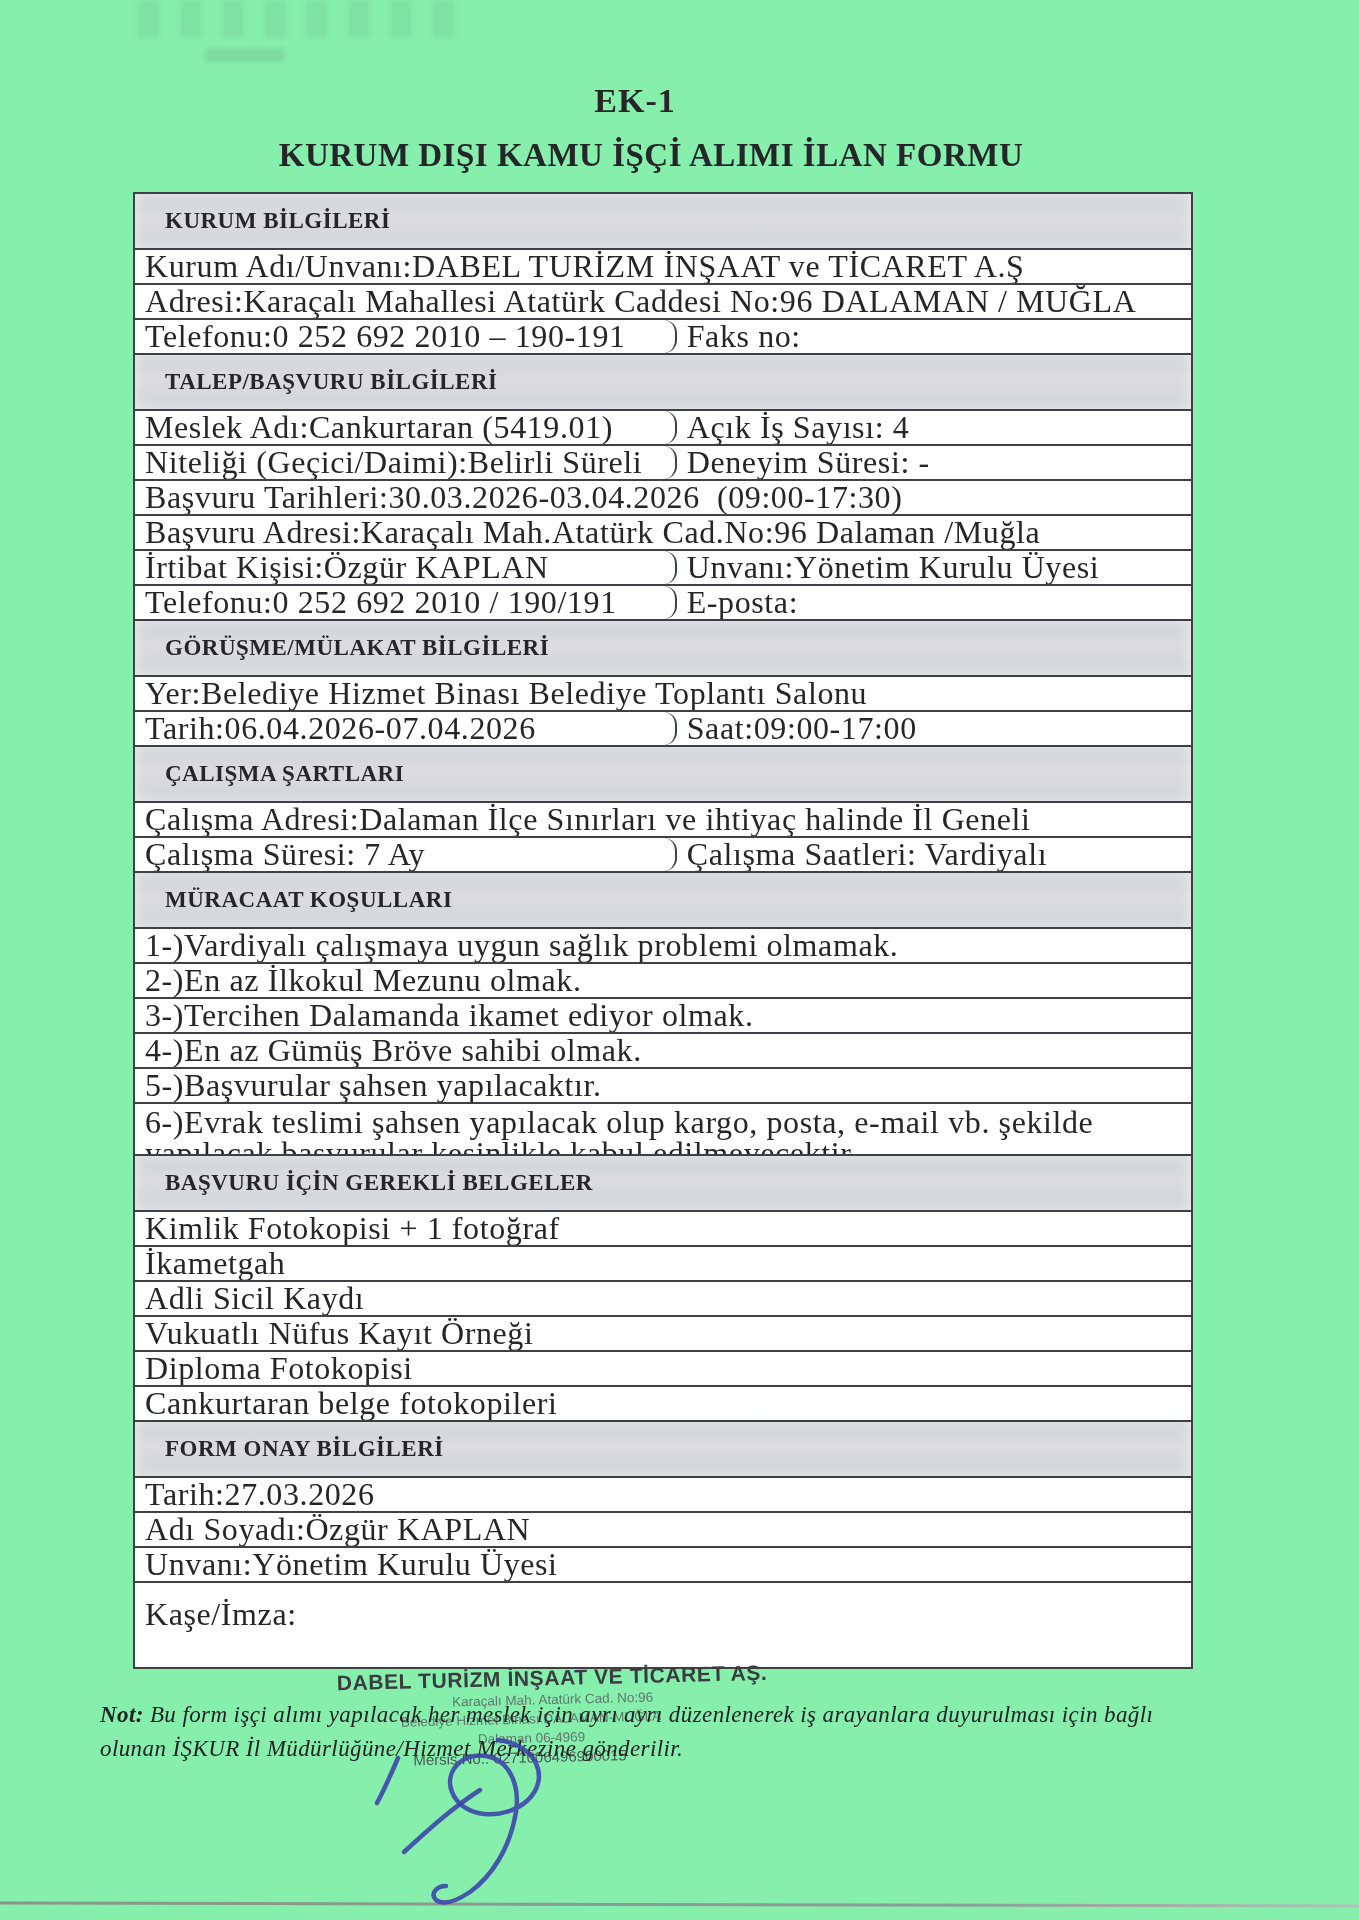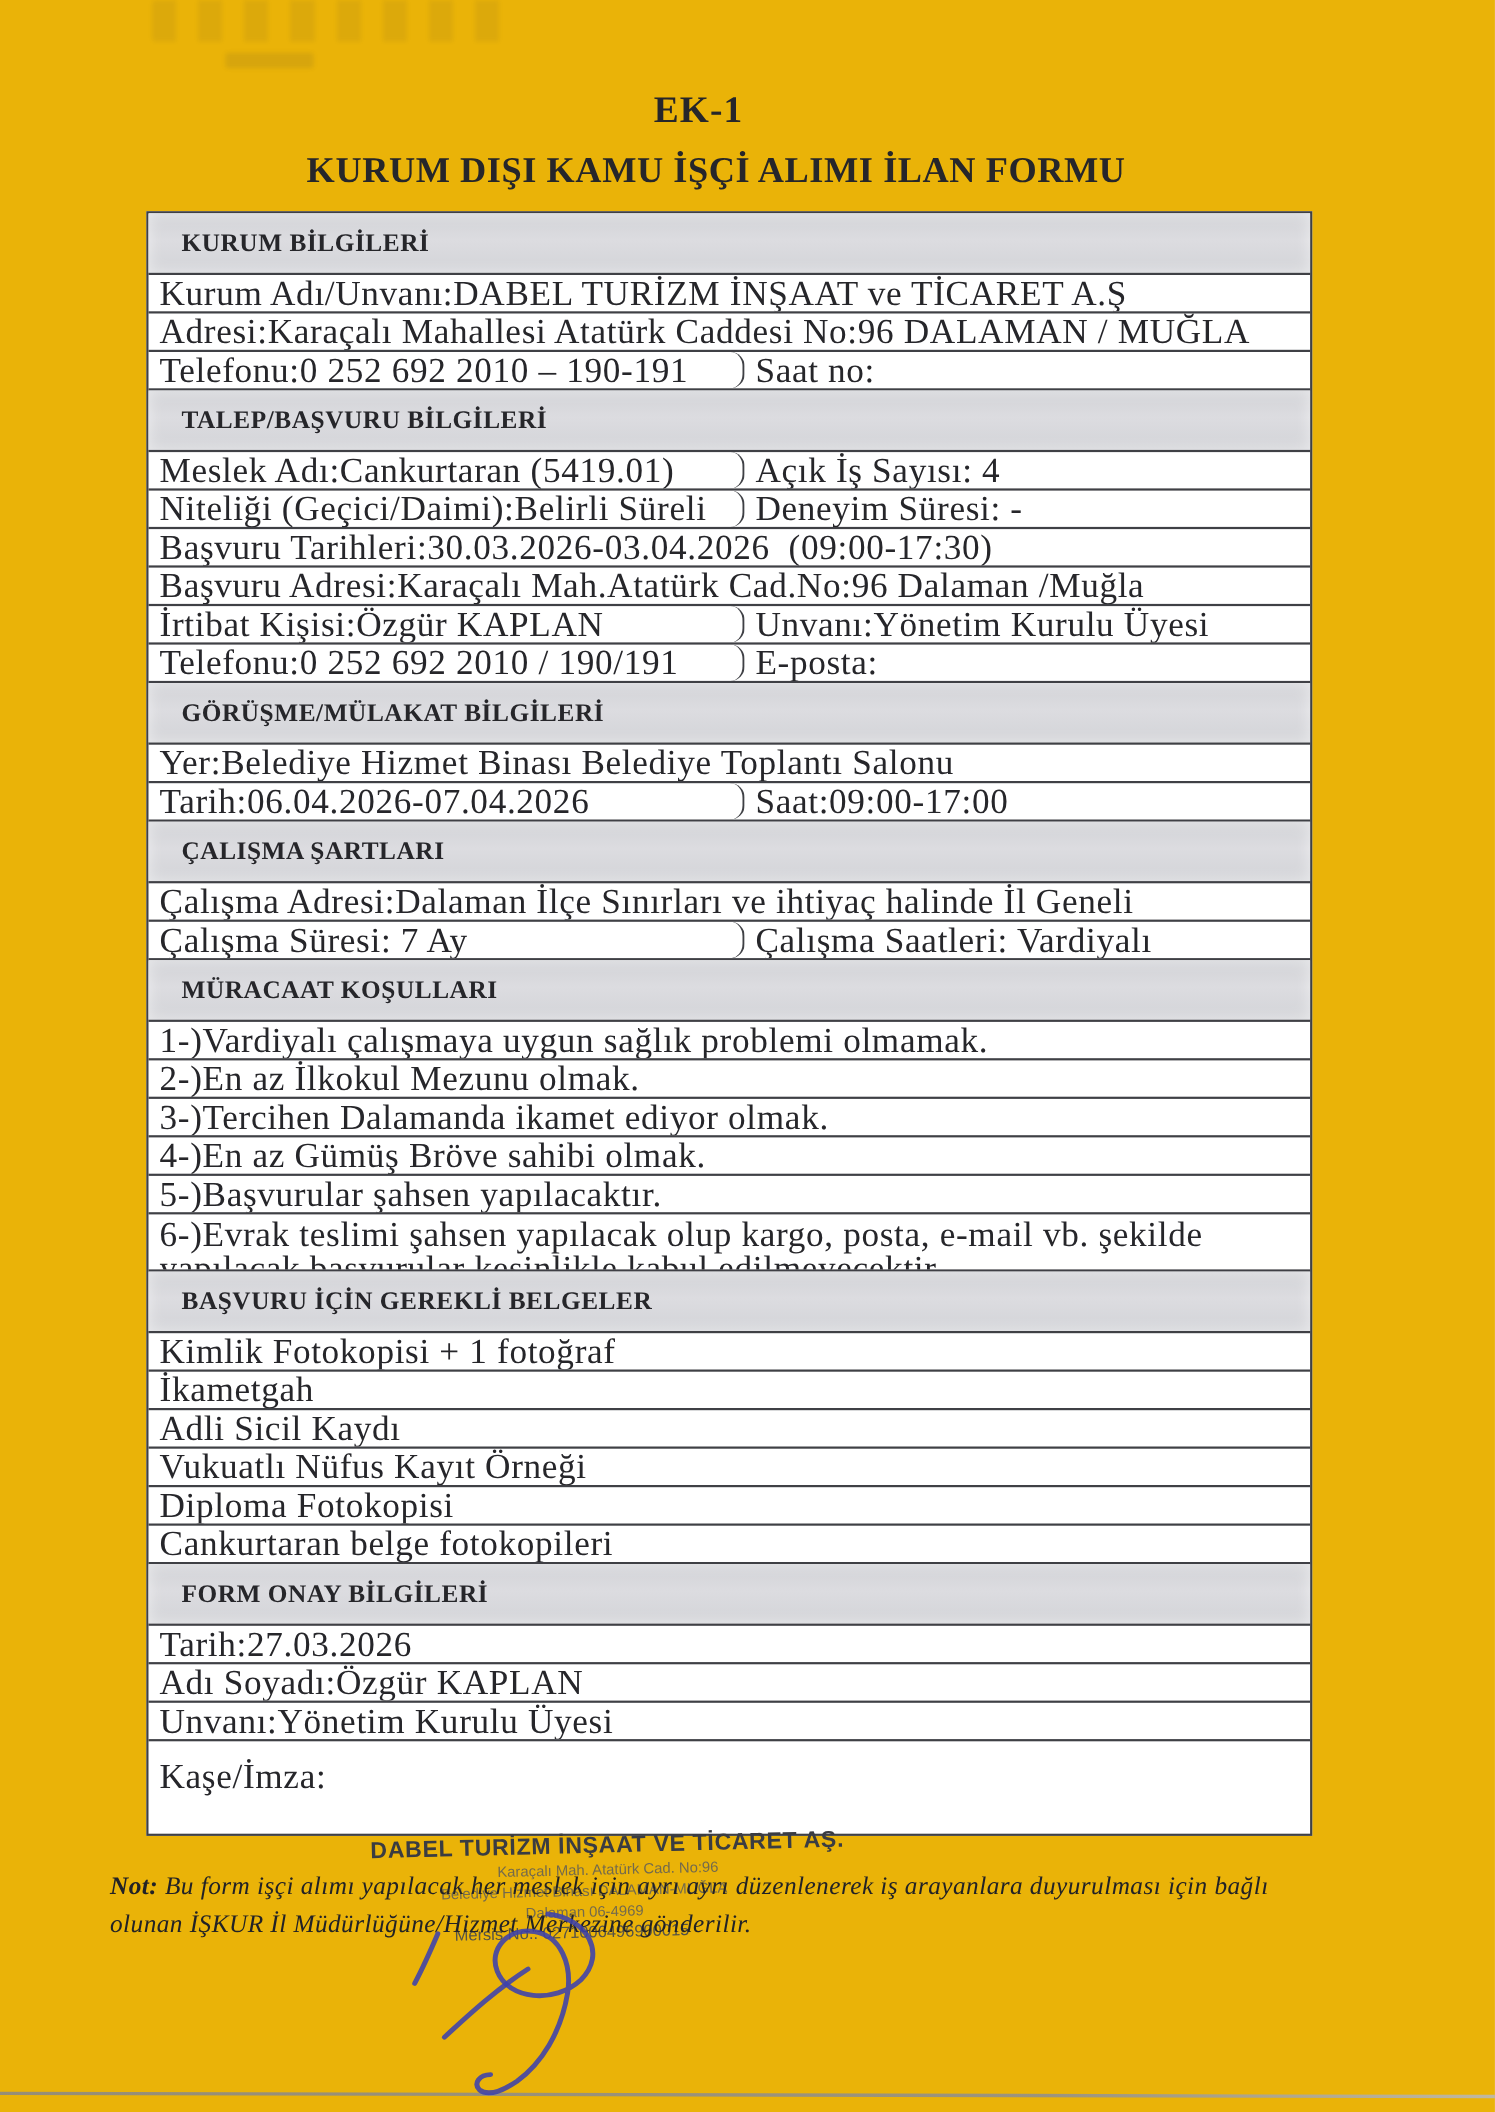--- a/index.html
+++ b/index.html
@@ -1,18 +1,18 @@
 <!DOCTYPE html>
 <html><head>
 <meta charset="utf-8">
 <style>
   html,body { margin:0; padding:0; background:#e9e9e9; }
   .page {
     position:relative; width:1359px; height:1920px; margin:0 auto;
-    background:#eab308; overflow:hidden;
+    background:#86efac; overflow:hidden;
     font-family:"Liberation Serif", serif; color:#26262a;
   }
   
   .smudge {
     position:absolute; left:138px; top:0px; width:330px; height:38px;
     background:repeating-linear-gradient(90deg, rgba(45,45,60,.13) 0 22px, rgba(0,0,0,0) 22px 42px);
     filter:blur(2px); border-radius:4px; opacity:.55;
   }
   .smudge2 {
     position:absolute; left:205px; top:48px; width:80px; height:14px;
@@ -90,21 +90,21 @@
   <div class="doc-table" id="doc-table">
       <div class="sec-header">KURUM BİLGİLERİ</div>
       <div class="row">
         <div class="cell full">Kurum Adı/Unvanı:DABEL TURİZM İNŞAAT ve TİCARET A.Ş</div>
       </div>
       <div class="row">
         <div class="cell full">Adresi:Karaçalı Mahallesi Atatürk Caddesi No:96 DALAMAN / MUĞLA</div>
       </div>
       <div class="row">
         <div class="cell left">Telefonu:0 252 692 2010 – 190-191</div>
-        <div class="cell right">Saat no:</div>
+        <div class="cell right">Faks no:</div>
       </div>
       <div class="sec-header">TALEP/BAŞVURU BİLGİLERİ</div>
       <div class="row">
         <div class="cell left">Meslek Adı:Cankurtaran (5419.01)</div>
         <div class="cell right">Açık İş Sayısı: 4</div>
       </div>
       <div class="row">
         <div class="cell left">Niteliği (Geçici/Daimi):Belirli Süreli</div>
         <div class="cell right">Deneyim Süresi: -</div>
       </div>

